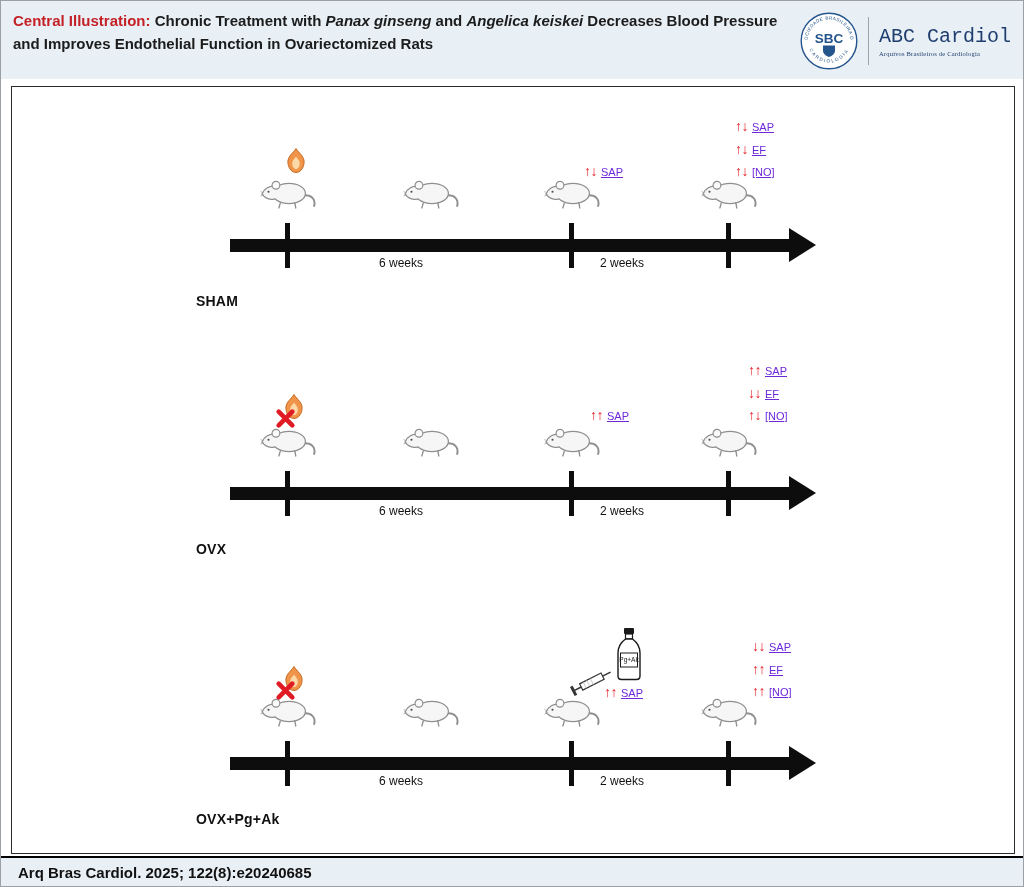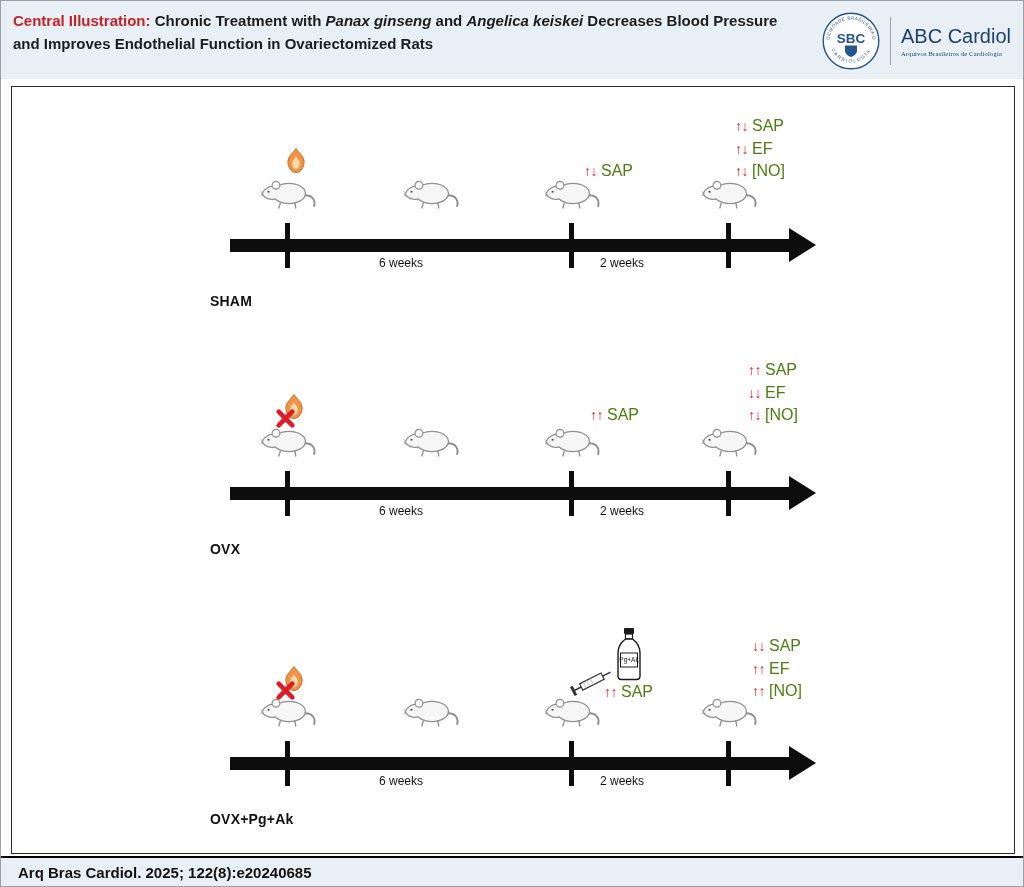--- a/index.html
+++ b/index.html
@@ -11,46 +11,46 @@
   }
 
   
   .header { position:absolute; left:0; top:0; width:100%; height:78px; background:#e8eff5; }
   .title { position:absolute; left:12px; top:9px; width:795px; font-size:15px; font-weight:bold; color:#1c1c1c; line-height:1.5; }
   .title-prefix { color:#c42127; }
   .sp { font-style:italic; }
   .logos { position:absolute; right:8px; top:11px; display:flex; align-items:center; gap:10px; }
   .logo-divider { width:1px; height:48px; background:#9aa5b1; }
   .journal { display:flex; flex-direction:column; align-items:flex-start; padding-right:4px; }
-  .journal-name { font-family:Liberation Sans, sans-serif; font-size:20px; color:#1e3e6e; }
+  .journal-name { font-family:Liberation Mono, monospace; font-size:20px; color:#1e3e6e; }
   .journal-sub { font-family:"Liberation Serif","DejaVu Serif",serif; font-size:6.5px; color:#1e3e6e; margin-top:2px; letter-spacing:0.2px; }
 
   
   .figure { position:absolute; left:10px; top:85px; width:1004px; height:768px; border:1px solid #2b2b2b; background:#fff; }
   .panel { position:absolute; left:0; width:100%; height:230px; }
 
   .tl-bar { position:absolute; left:218px; top:132px; width:560px; height:13px; background:#0d0d0d; }
   .tl-head { position:absolute; left:777px; top:121px; width:0; height:0;
              border-left:27px solid #0d0d0d; border-top:17.5px solid transparent; border-bottom:17.5px solid transparent; }
   .tick { position:absolute; top:116px; width:4.5px; height:45px; background:#0d0d0d; }
 
   .rat { position:absolute; top:68px; z-index:1; }
   .flame { position:absolute; z-index:2; }
   .xmark { position:absolute; z-index:3; }
   .bottle { position:absolute; left:600px; top:2px; z-index:2; }
   .syringe { position:absolute; left:556px; top:50px; transform:rotate(-27deg); z-index:2; }
 
   .interval { position:absolute; top:149px; width:100px; text-align:left; font-size:12px; color:#111; }
-  .group-label { position:absolute; left:198px; top:186px; font-size:14px; font-weight:bold; color:#111; letter-spacing:0.2px; }
+  .group-label { position:absolute; left:184px; top:186px; font-size:14px; font-weight:bold; color:#111; letter-spacing:0.2px; }
 
   .mid-ann { position:absolute; white-space:nowrap; z-index:4; }
   .end-block { position:absolute; display:flex; flex-direction:column; gap:4.5px; z-index:4; }
   .ann-line { white-space:nowrap; }
   .arrows { color:#e8212a; font-weight:bold; font-size:14px; letter-spacing:-0.5px; margin-right:4px; }
-  .ann-label { font-size:16px; color:#4d7c0f; font-weight:500; }
+  .ann-label { font-size:11px; color:#6d28d9; font-weight:500;text-decoration:underline; }
 
   
   .footer { position:absolute; left:0; bottom:0; width:100%; height:30px; background:#e8eff5;
             border-top:2px solid #000; display:flex; align-items:center; padding-left:17px;text-align:center; }
   .footer-text { font-size:15px; font-weight:bold; color:#111; }
 </style>
 </head>
 <body>
 
 <svg width="0" height="0" style="position:absolute" aria-hidden="true">

